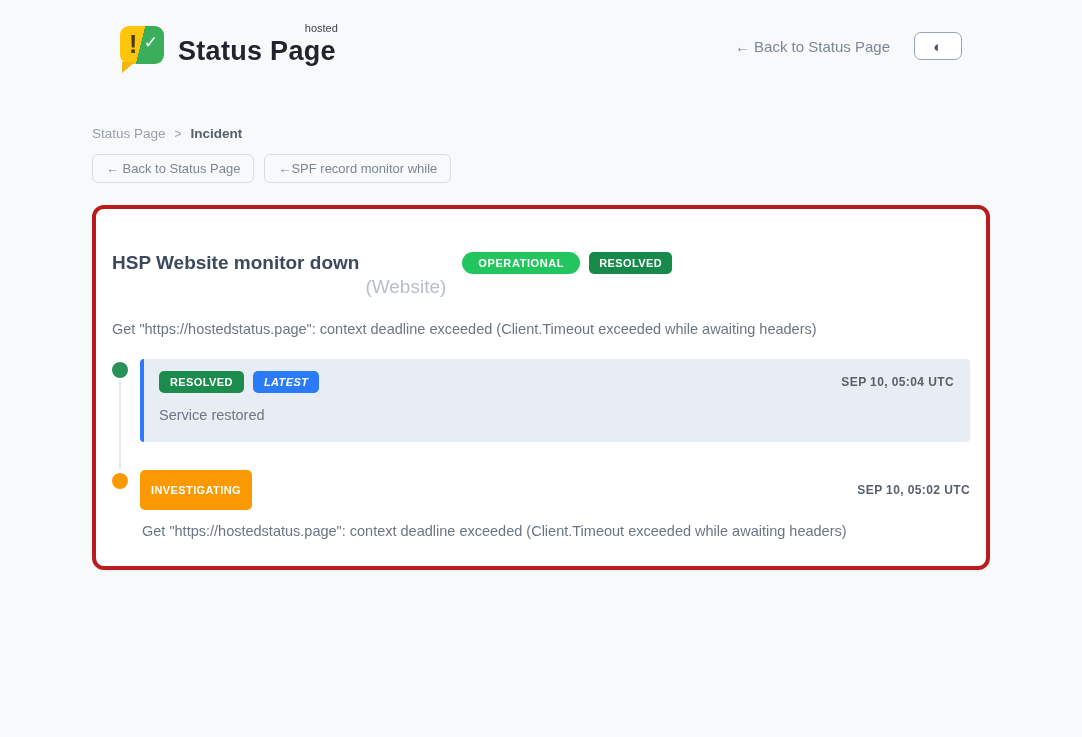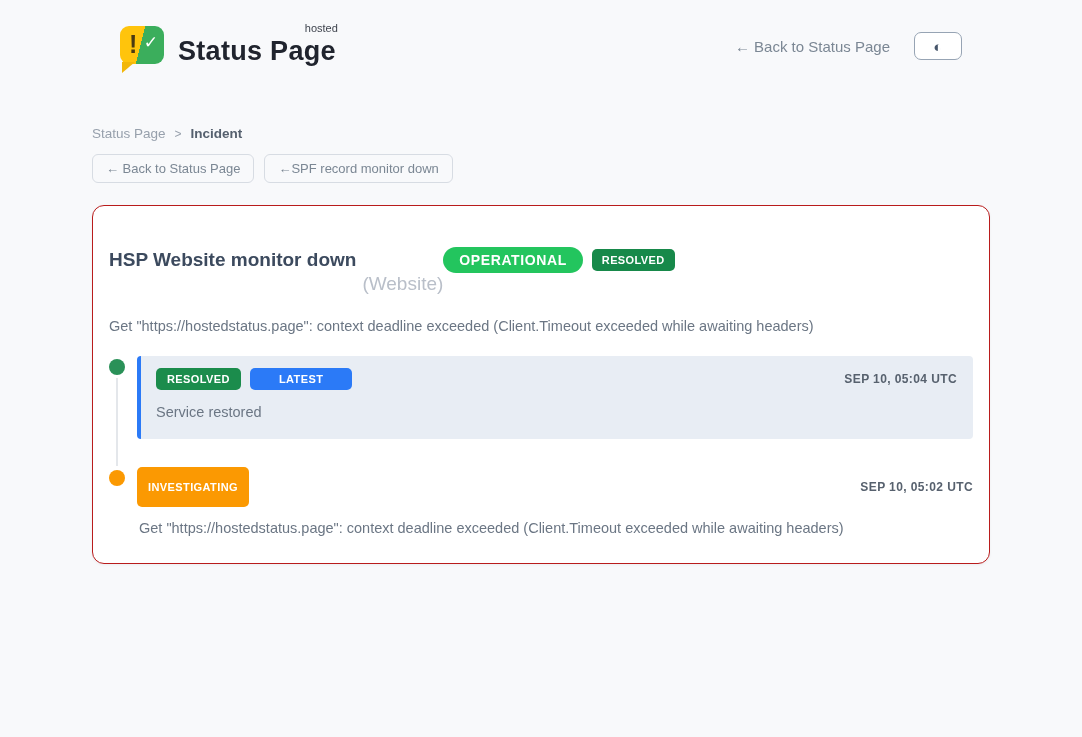--- a/index.html
+++ b/index.html
@@ -65,31 +65,31 @@
   .nav-buttons { display: flex; gap: 10px; }
   .nav-btn {
     font-family: inherit; font-size: 13px; color: #7b8794;
     background: transparent; border: 1px solid #d7dce3; border-radius: 6px;
     padding: 6px 13px; cursor: pointer; white-space: nowrap;
   }
 
   
   .card {
     margin-top: 22px; background: #ffffff;
-    border: 1px solid #b91c1c; border-radius: 12px;
+    border: 4px solid #b91c1c; border-radius: 12px;
     box-shadow: 0 1px 3px rgba(16,24,40,0.05);
     padding: 19px 16px 27px 16px;
   }
   .card-title-row { display: flex; align-items: center; flex-wrap: wrap; }
   .incident-title { font-size: 19px; font-weight: 700; color: #3c4a5e; }
   .incident-component { font-size: 19px; font-weight: 500; color: #b9bfc9; margin-left: 6px; margin-top: 48px; }
   .badge { color: #fff; font-weight: 700; white-space: nowrap; display: inline-block; }
   .badge-operational {
-    background: #23c55e; font-size: 14px; letter-spacing: 0.6px;
-    padding: 5px 16px; border-radius: 999px; 
+    background: #23c55e; font-size: 11px; letter-spacing: 0.6px;
+    padding: 5px 16px; border-radius: 999px; margin-left: 16px;
   }
   .badge-resolved-hd {
     background: #17894a; font-size: 11px; letter-spacing: 0.4px;
     padding: 5px 10px; border-radius: 5px; margin-left: 9px;
   }
   .meta { margin-top: 10px; font-size: 13.5px; color: #5b6470; }
   .meta-name { font-weight: 700; color: #3f4a57; }
   .description { margin-top: 23px; font-size: 14.5px; color: #6b7684; }
 
   
@@ -108,21 +108,21 @@
   .tl-dot-green { background: #2a9158; top: 3px; }
   .tl-dot-orange { background: #fb9902; top: 3px; }
   .tl-content { flex: 1; min-width: 0; }
   .tl-box {
     background: #e8edf4; border-left: 4px solid #2b7af7; border-radius: 4px;
     padding: 12px 16px 19px 15px;
   }
   .tl-head { display: flex; justify-content: space-between; align-items: center; }
   .tl-badges { display: flex; gap: 9px; }
   .badge-resolved-tl { background: #1b8c4c; font-size: 11px; letter-spacing: 0.4px; padding: 5px 11px; border-radius: 5px; }
-  .badge-latest { background: #2b7af7; font-size: 11px; letter-spacing: 0.4px; padding: 5px 29px; border-radius: 5px; }
+  .badge-latest { background: #2b7af7; font-size: 11px; letter-spacing: 0.4px; padding: 5px 11px; border-radius: 5px; font-style: italic; }
   .badge-investigating { background: #fb9902; font-size: 11px; letter-spacing: 0.4px; padding: 14px 11px; border-radius: 5px; }
   .tl-time { font-size: 12px; font-weight: 700; color: #57616e; letter-spacing: 0.4px; }
   .tl-msg { margin-top: 14px; font-size: 14.5px; color: #6b7684; }
   .tl-item-plain .tl-msg { margin-top: 13px; padding-left: 2px; }
 
   
   .footer { margin-top: 182px; text-align: center; }
   .powered { display: inline-flex; align-items: center; gap: 9px; font-size: 15px; color: #4a5360; text-align: right; }
   .logo-icon-mini {
     position: relative; width: 19px; height: 17px; border-radius: 4px;
@@ -162,21 +162,21 @@
 
   <div class="breadcrumb">
     <span class="crumb">Status Page</span>
     <span class="crumb-sep">&gt;</span>
     <span class="crumb-current">Incident</span>
   </div>
 
   <div class="title-row">
     <div class="nav-buttons">
       <button class="nav-btn">← Back to Status Page</button>
-      <button class="nav-btn">←SPF record monitor down</button>
+      <button class="nav-btn">←SPF record monitor while</button>
     </div>
   </div>
 
   <div class="card">
     <div class="card-title-row">
       <span class="incident-title">HSP Website monitor down</span>
       <span class="incident-component">(Website)</span>
       <span class="badge badge-operational">OPERATIONAL</span>
       <span class="badge badge-resolved-hd">RESOLVED</span>
     </div>

